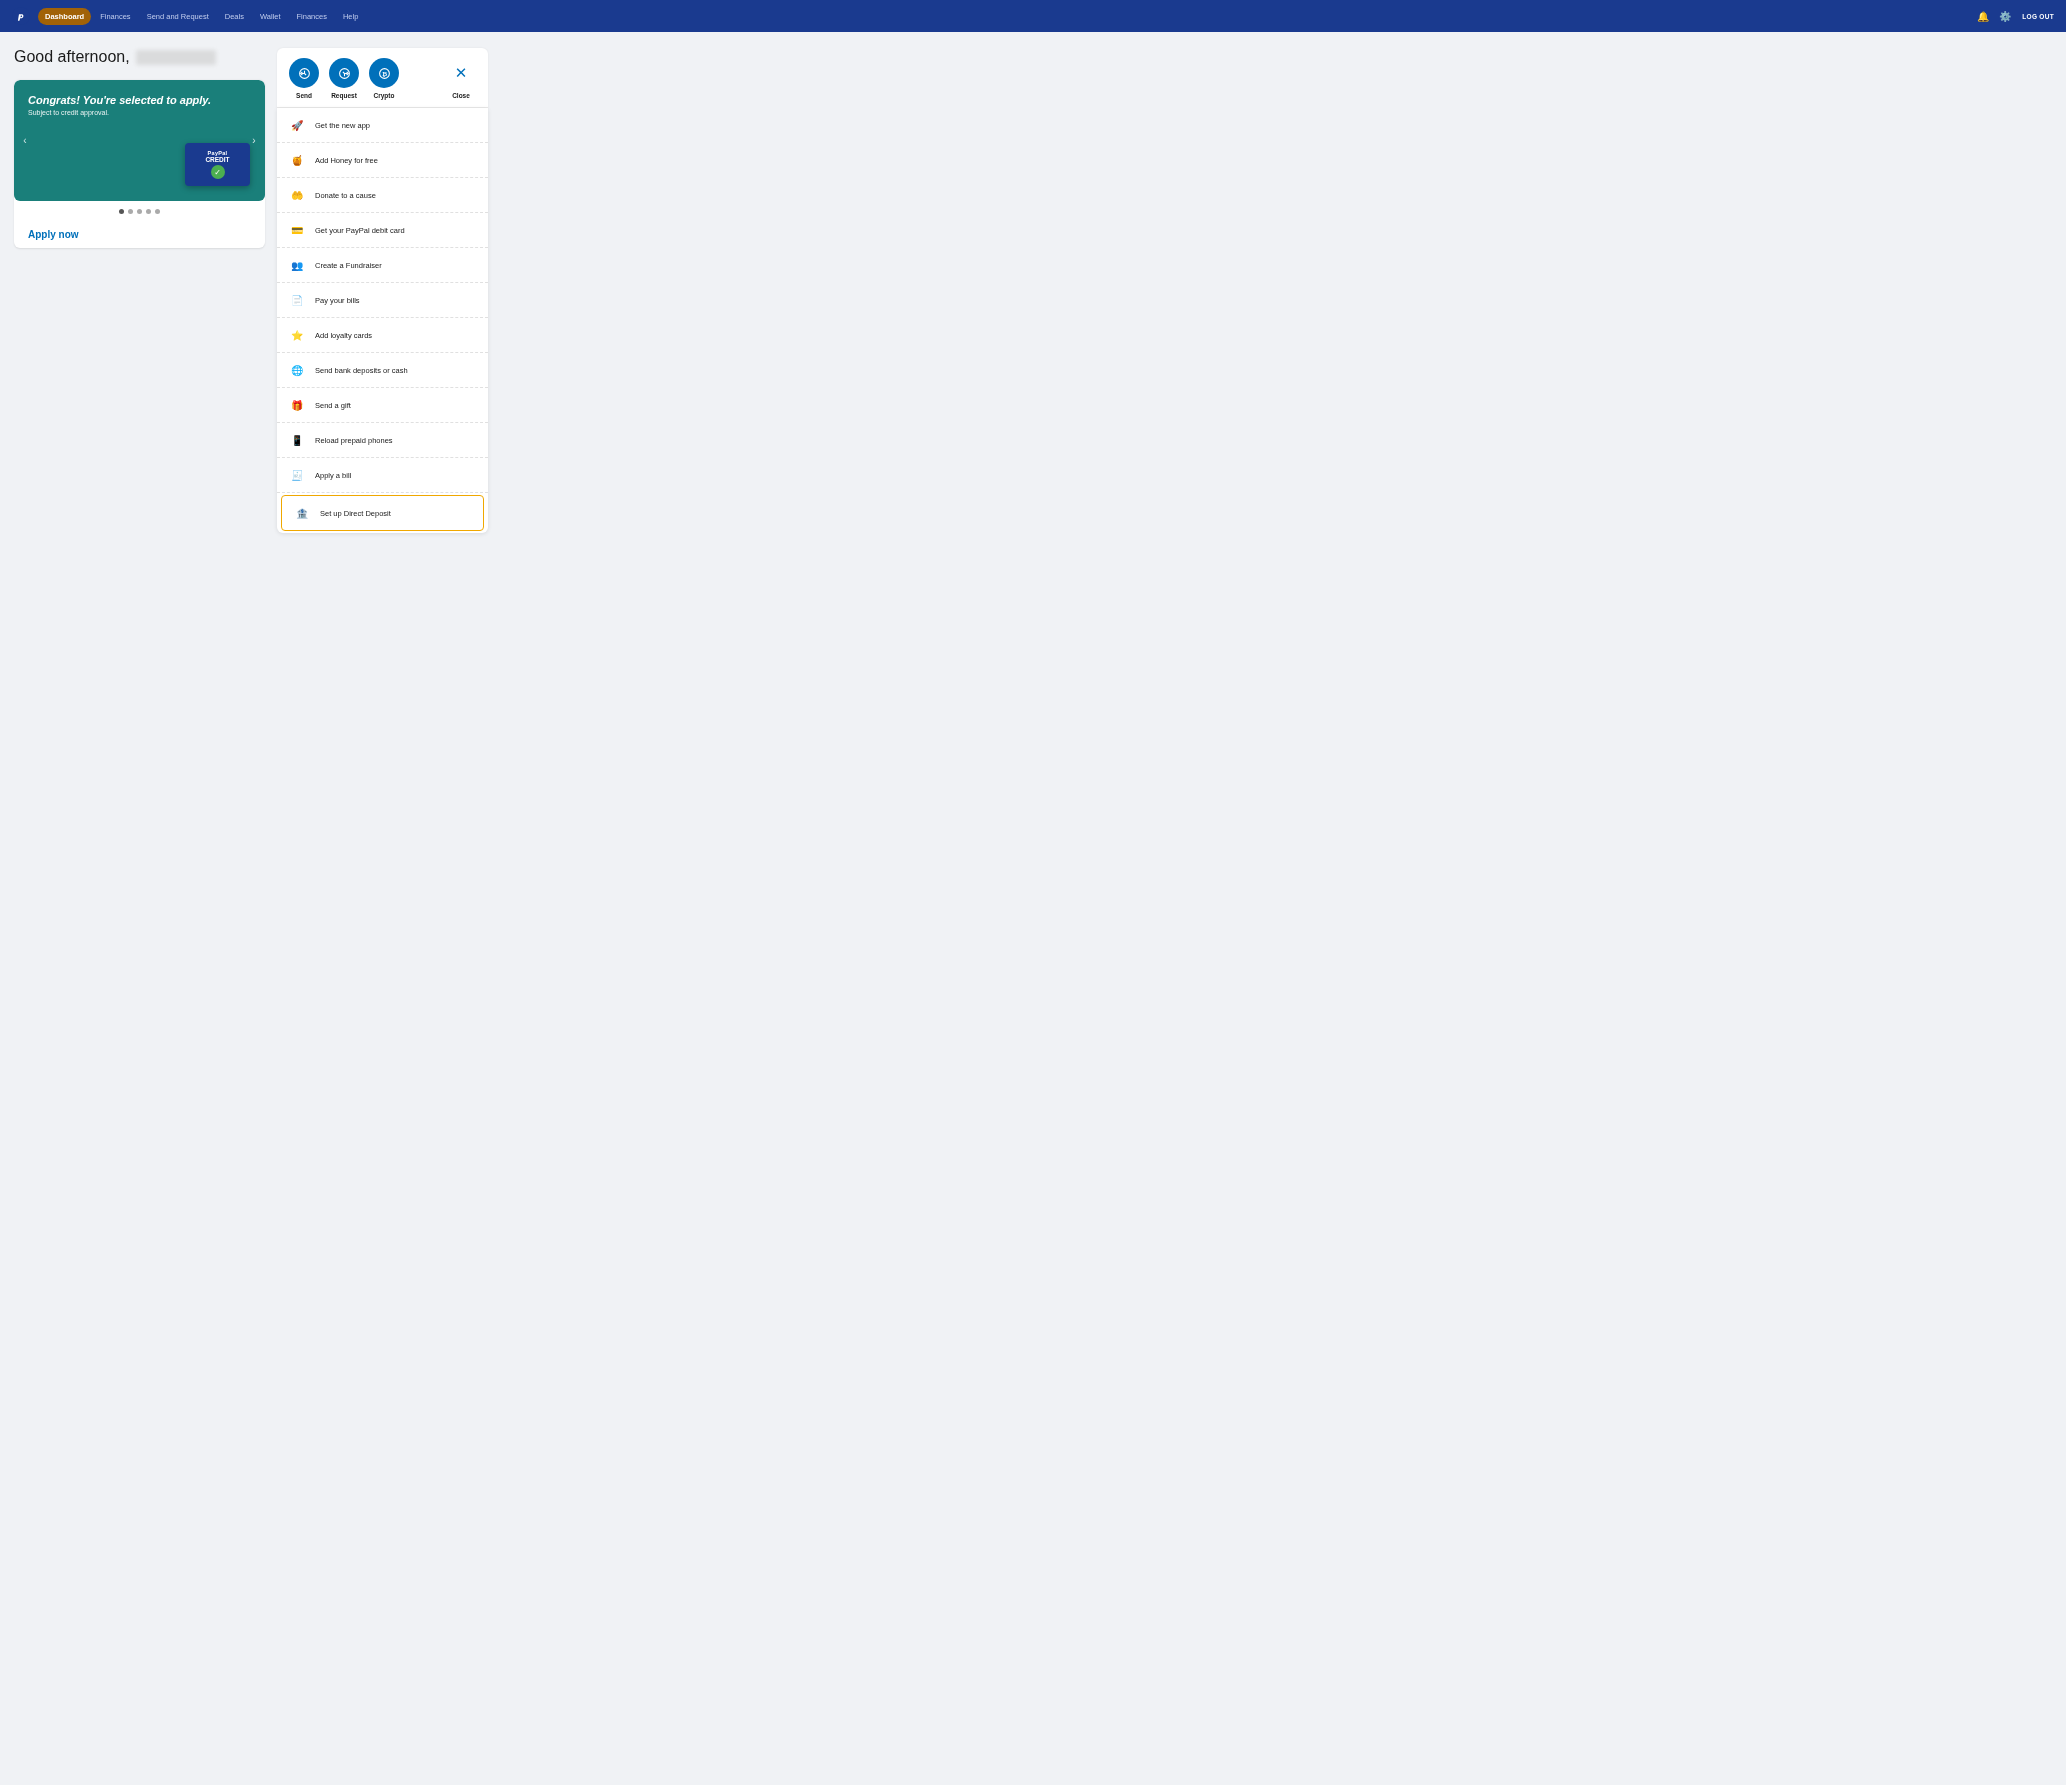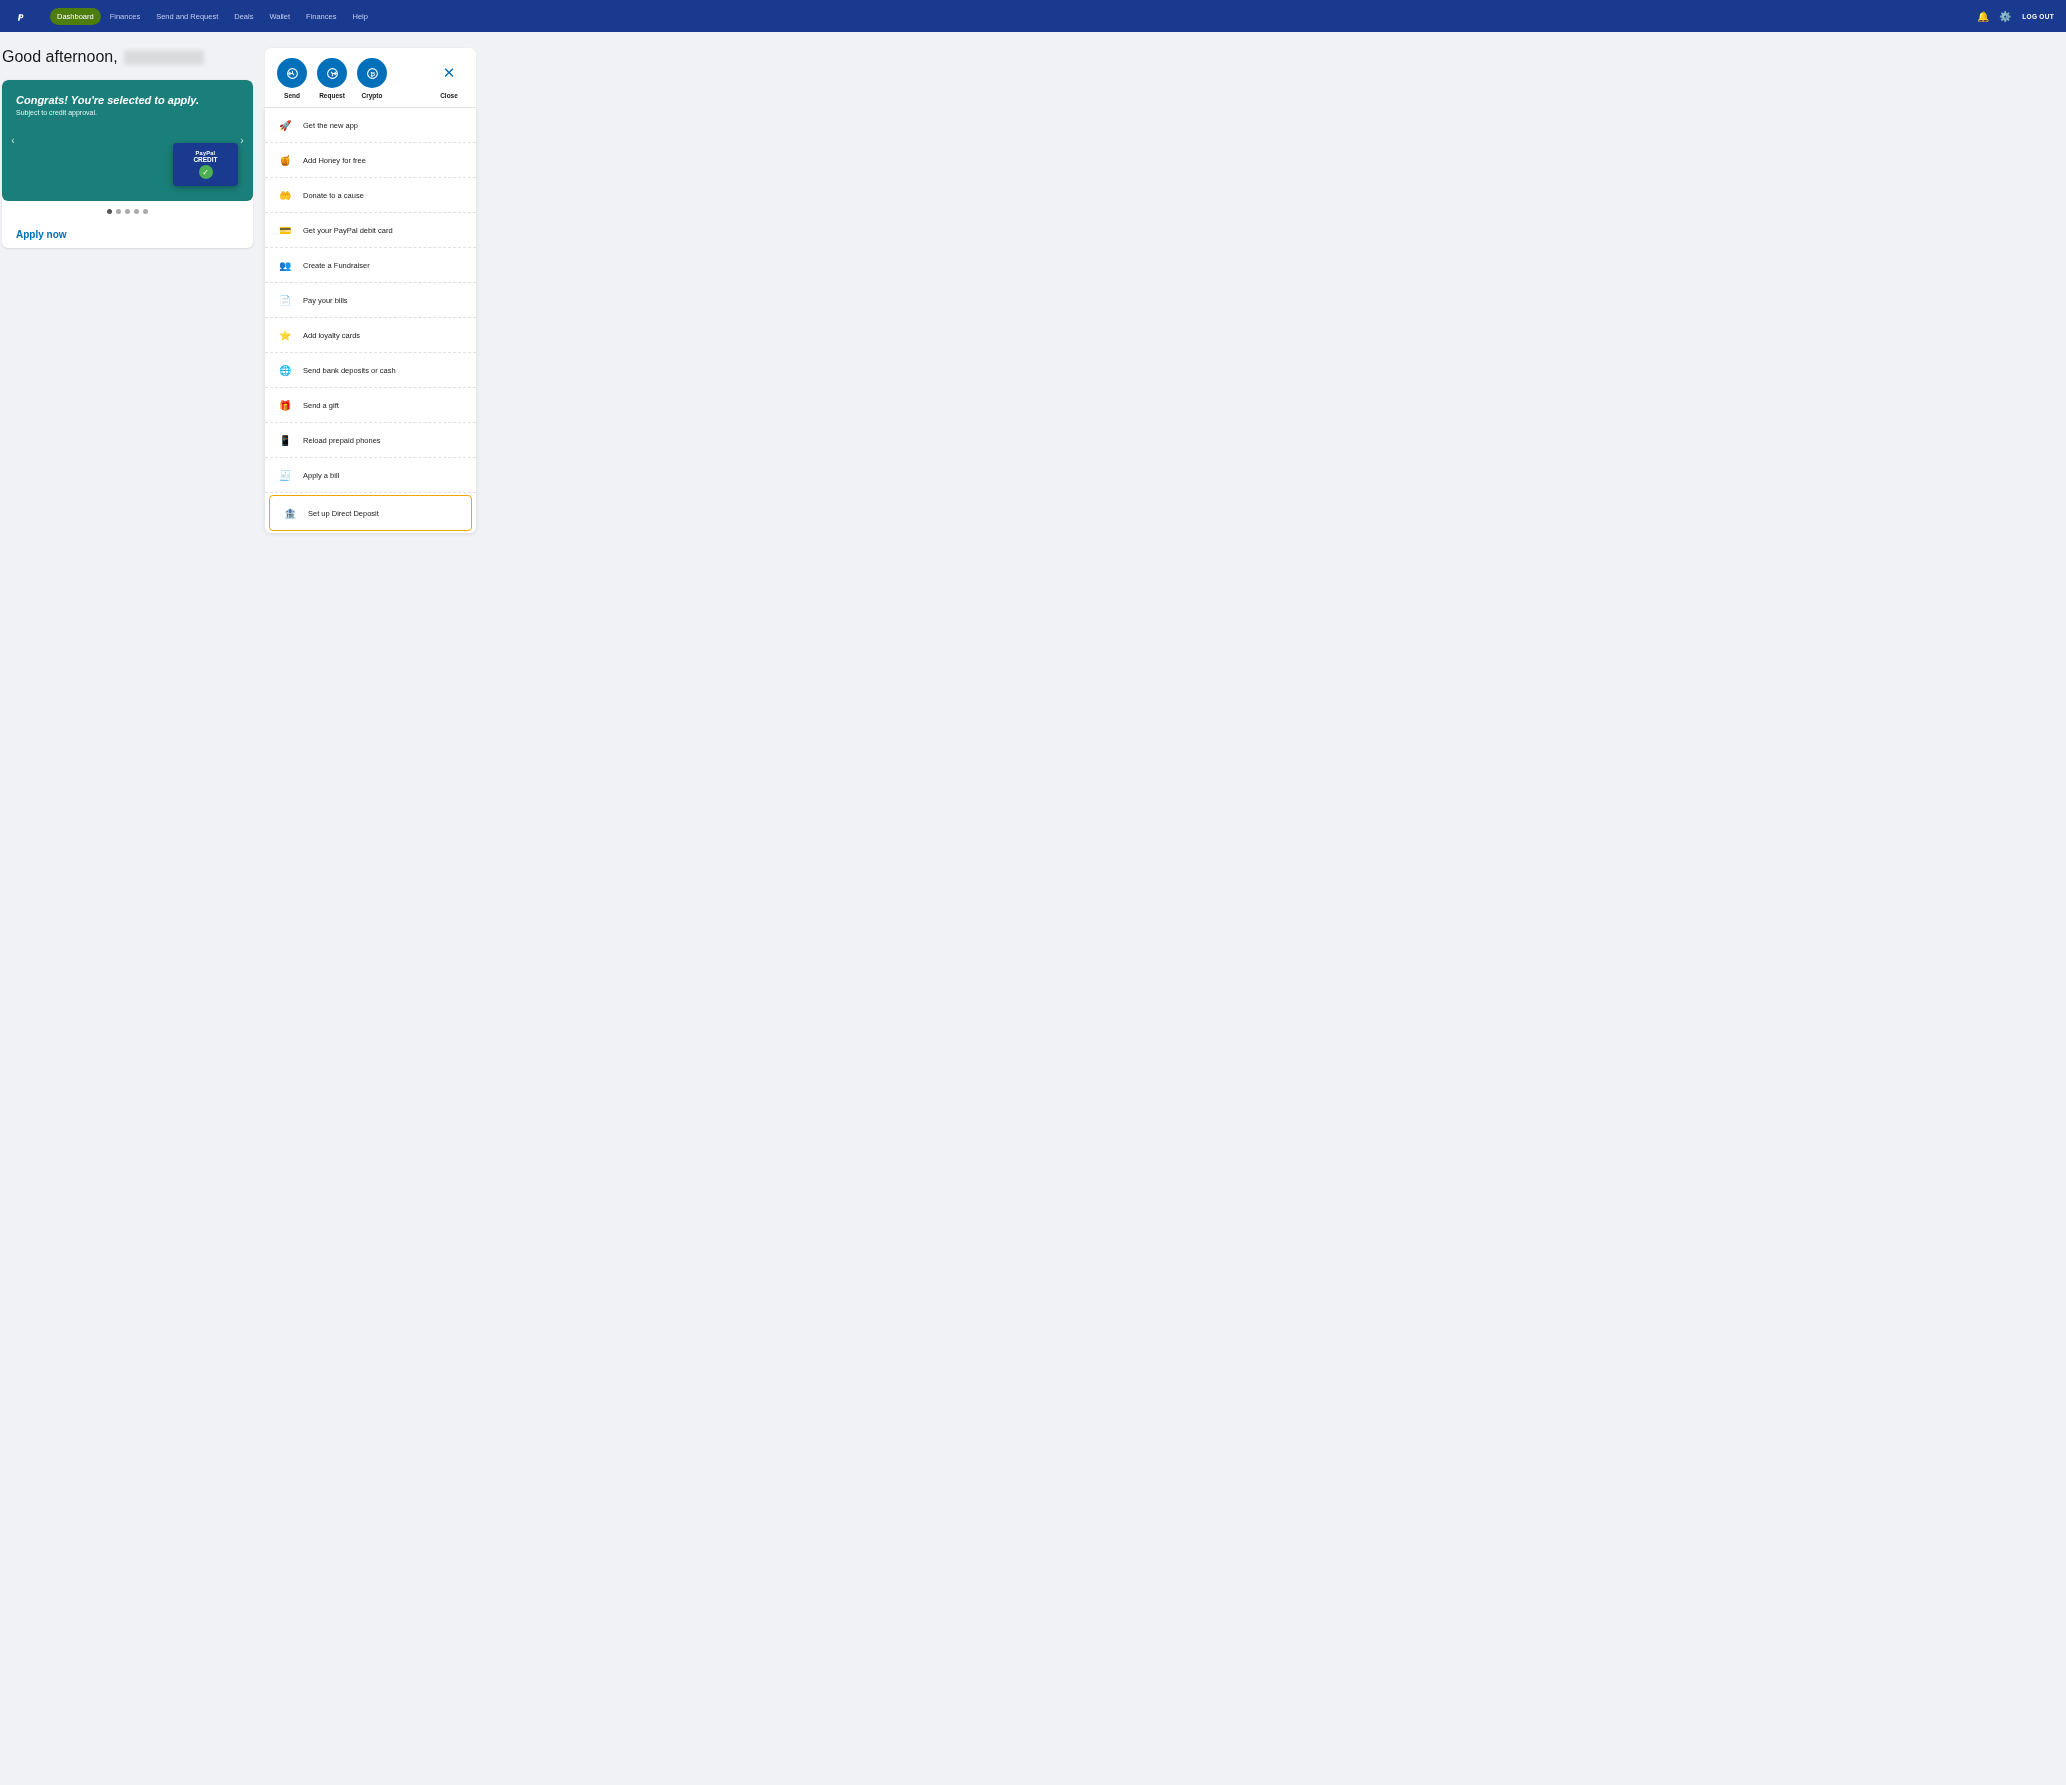--- a/index.html
+++ b/index.html
@@ -26,40 +26,39 @@
     .navbar-logo svg { width: 11px; height: 11px; fill: white; }
     .nav-item {
       color: #c0ccee;
       font-size: 7.5px;
       padding: 4px 7px;
       cursor: pointer;
       border-radius: 10px;
       white-space: nowrap;
     }
     .nav-item.active {
-      background: #4d7c0f;
-      color: white;
-      font-weight: 400;
-      margin-left: 12px;
+      background: #a16207;
+      color: white;
+      font-weight: 700;
     }
     .nav-spacer { flex: 1; }
     .nav-icons { display: flex; align-items: center; gap: 10px; }
     .nav-icon-btn { color: white; cursor: pointer; font-size: 10px; }
     .nav-logout {
       color: white;
       font-weight: 700;
       font-size: 6.5px;
       letter-spacing: 0.3px;
       cursor: pointer;
     }
 
     
     .main-content {
       display: flex;
-      padding: 16px 14px 14px 2px;
+      padding: 16px 14px 14px 14px;
       gap: 12px;
       max-width: 603px;
     }
 
     
     .left-panel { flex: 1; max-width: 251px; }
 
     .greeting {
       font-size: 16px;
       font-weight: 400;

